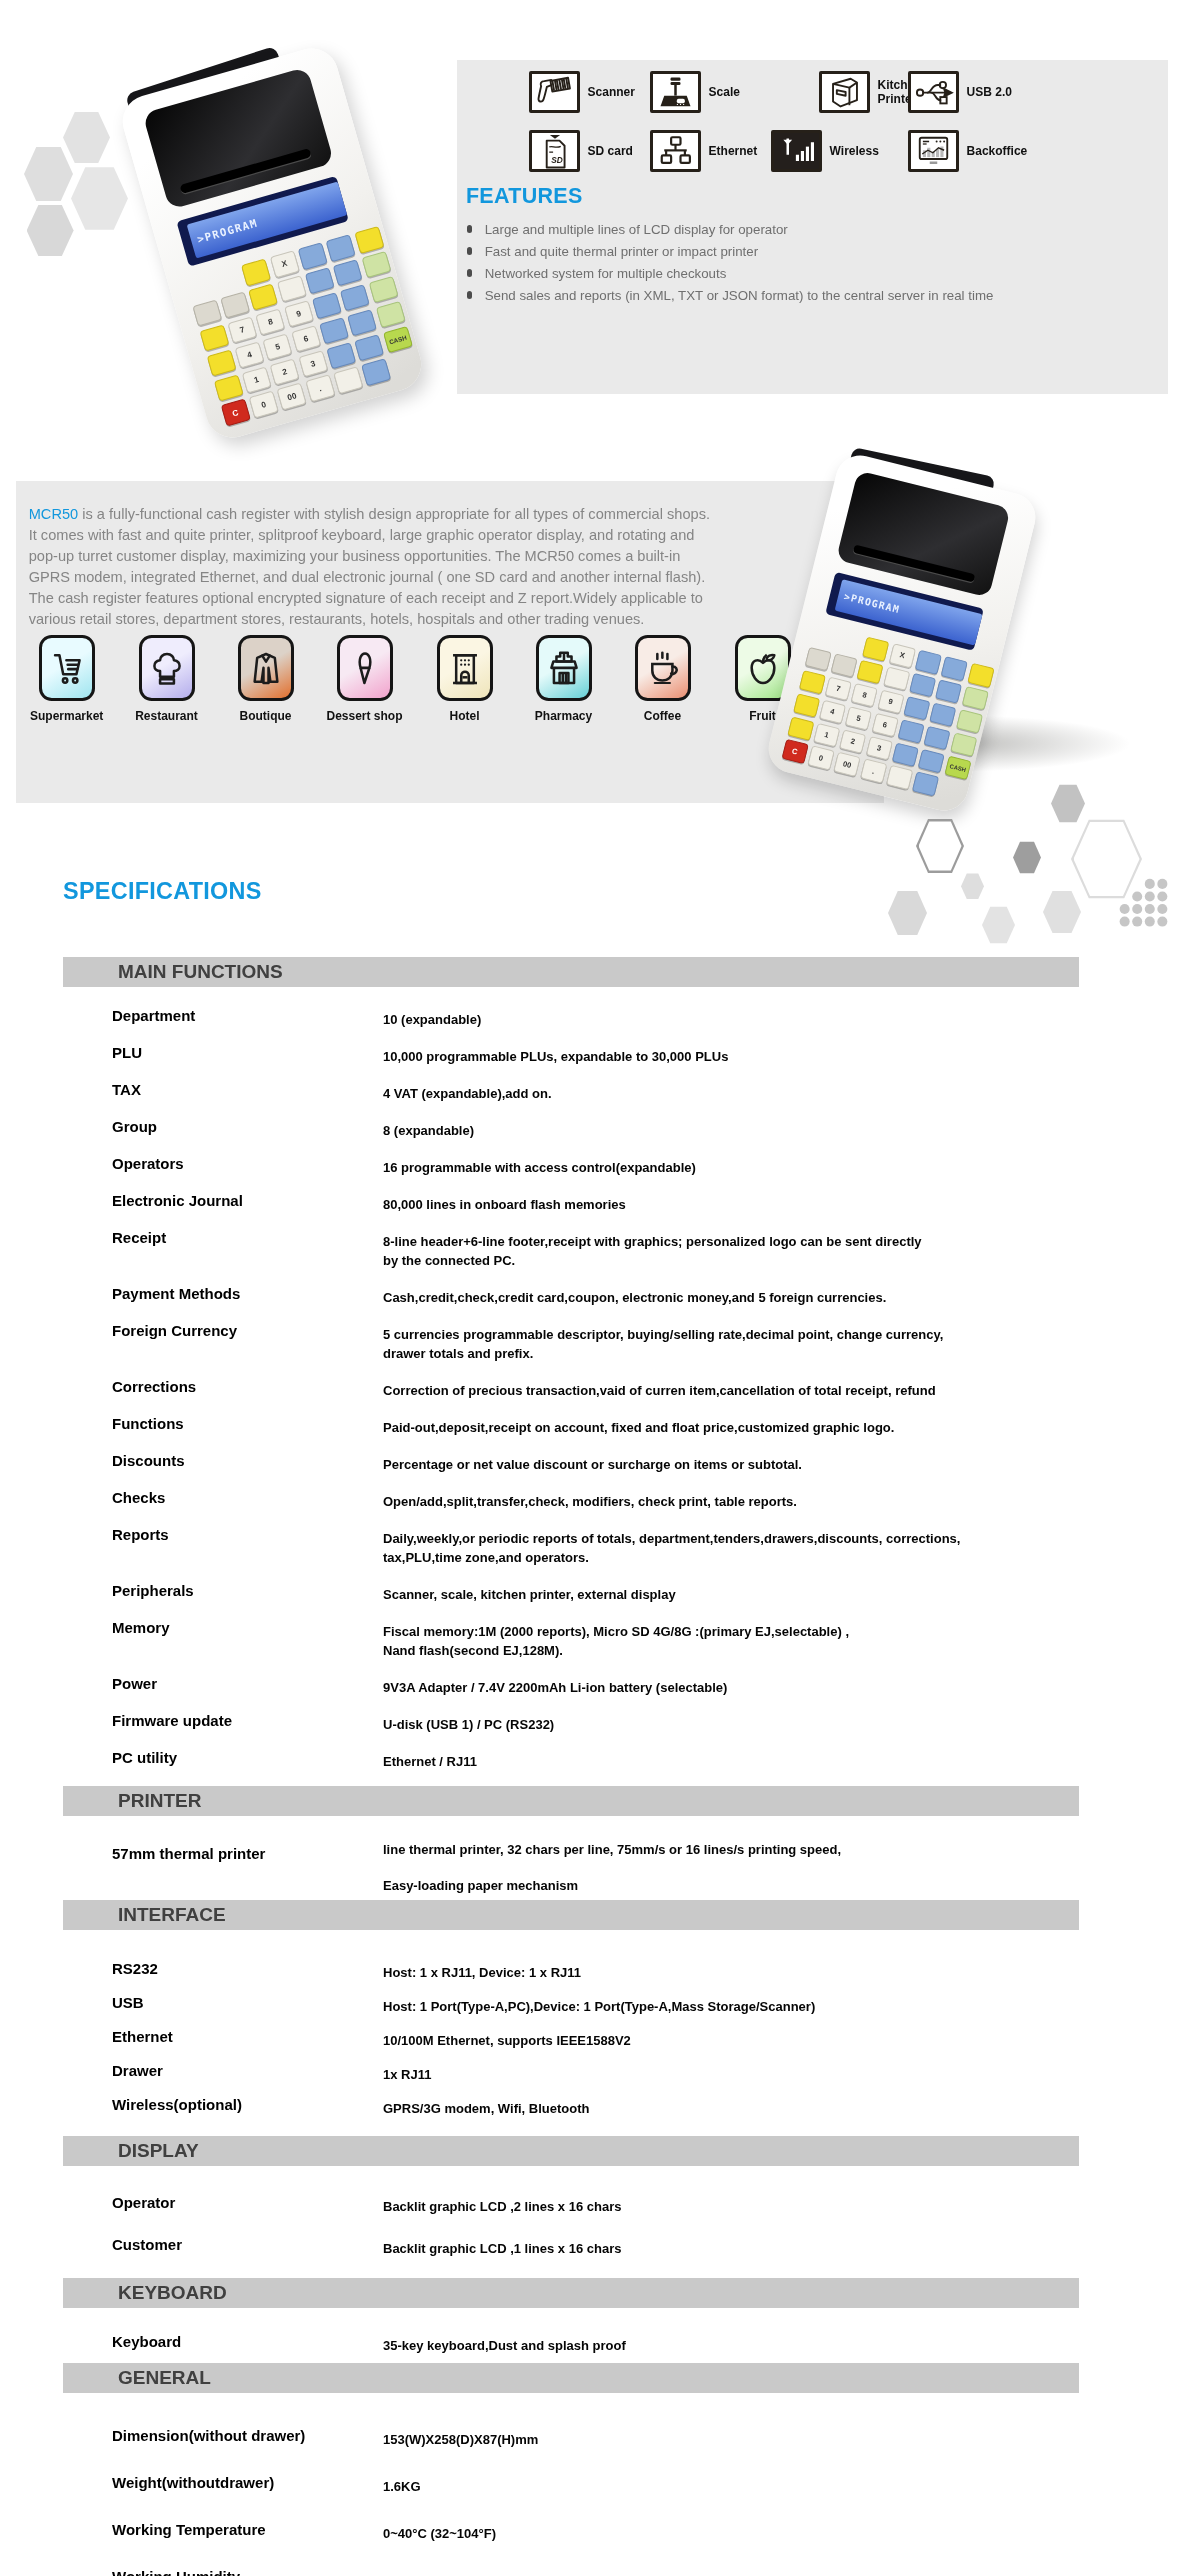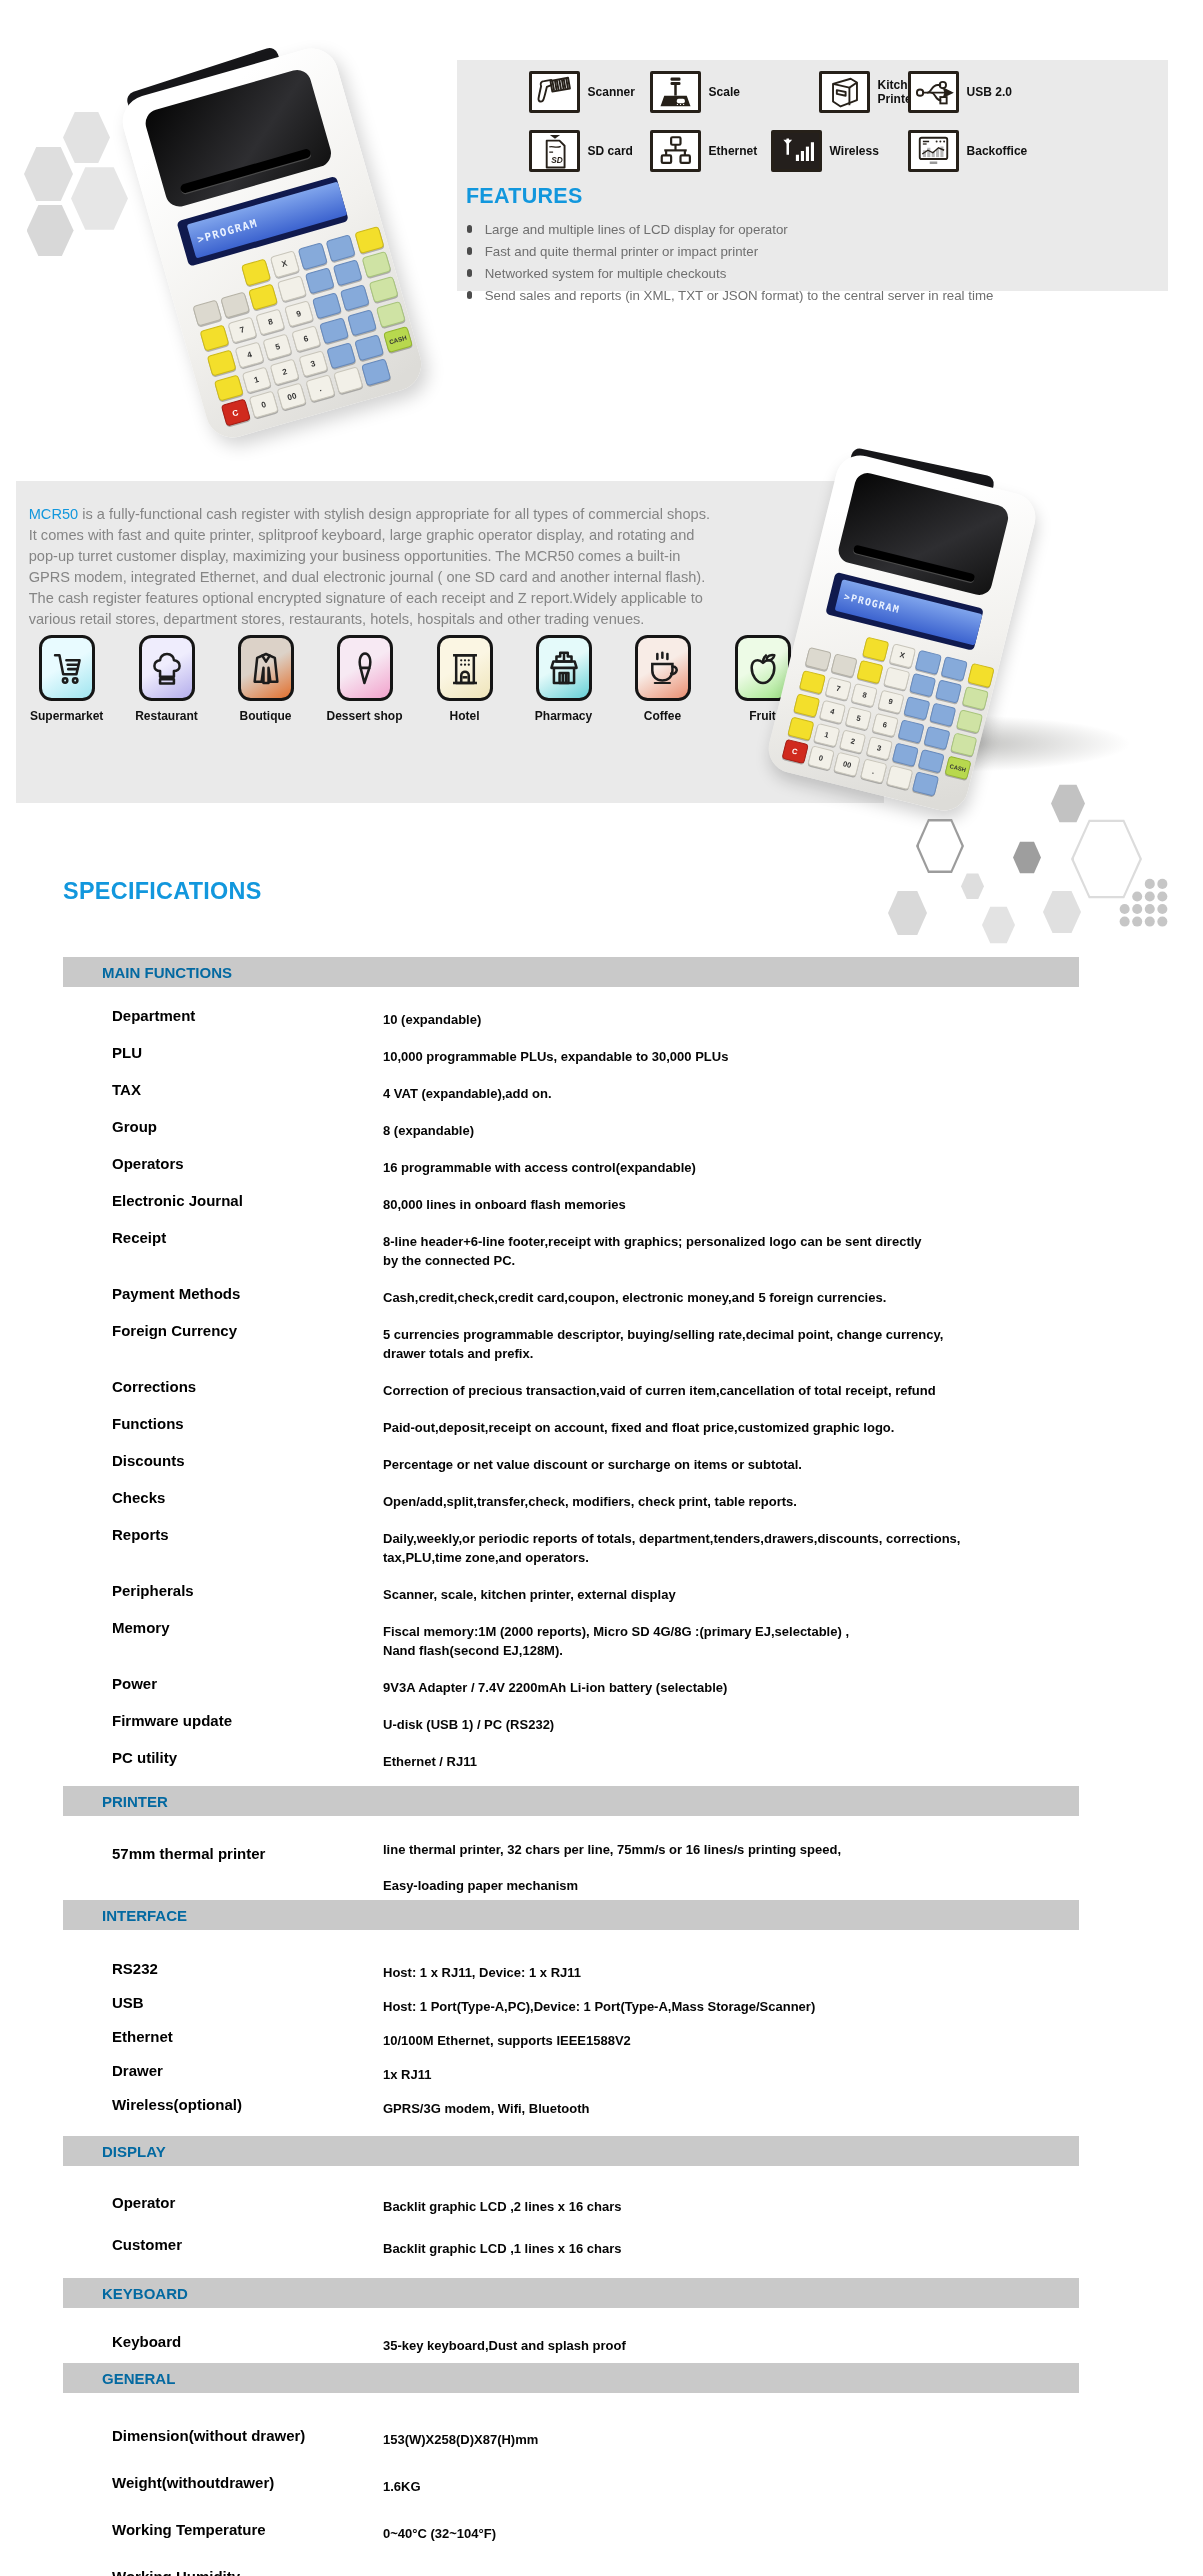--- a/index.html
+++ b/index.html
@@ -5,21 +5,21 @@
   * { margin:0; padding:0; box-sizing:border-box; }
   html,body { background:#fff; }
   body { font-family:"Liberation Sans", sans-serif; }
   .canvas { position:relative; width:1204px; height:2576px; background:#fff; overflow:hidden; }
 
   
   .hex { position:absolute; clip-path:polygon(25% 2%,75% 2%,100% 50%,75% 98%,25% 98%,0% 50%); }
   .hex .in { position:absolute; inset:2.5px; background:#fff; clip-path:polygon(25% 2%,75% 2%,100% 50%,75% 98%,25% 98%,0% 50%); }
 
   
-  .hero-panel { position:absolute; left:457px; top:60px; width:711px; height:231px; background:#eaeaea; }
+  .hero-panel { position:absolute; left:457px; top:60px; width:711px; height:334px; background:#eaeaea; }
   .cap-item { position:absolute; display:flex; align-items:center; }
   .cap-box { width:51px; height:42px; border:3.2px solid #262019; border-radius:2px; background:#fff;
              display:flex; align-items:center; justify-content:center; flex:none; }
   .cap-box.dark { background:#241f1c; }
   .cap-box svg { display:block; }
   .cap-label { margin-left:7.6px; font-size:12px; font-weight:bold; color:#111; line-height:14px; width:75px; }
   .features-title { position:absolute; left:8.9px; top:124px; font-size:21.5px; font-weight:bold; color:#1297dd; letter-spacing:0.3px; }
   .features-list { position:absolute; left:10px; top:158px; list-style:none; }
   .features-list li { height:22px; display:flex; align-items:center; }
   .fdot { width:5px; height:8.2px; border-radius:2.5px; background:#4c4c4c; margin-right:12.7px; flex:none; }
@@ -58,22 +58,22 @@
   .key.y { background:#f3df2b; border:0.6px solid #cdb917; }
   .key.b { background:#86aada; border:0.6px solid #6689bb; }
   .key.G { background:#cfe3a4; border:0.6px solid #a8c47c; }
   .key.L { background:#b8d84e; border:0.6px solid #93b52f; font-size:6.3px; }
   .key.R { background:#d02a1e; border:0.6px solid #a51b12; color:#fff; }
   .reg-shadow { position:absolute; border-radius:50%; background:radial-gradient(ellipse at center, rgba(90,90,85,0.4), rgba(90,90,85,0) 70%); }
 
   
   .specs { position:absolute; left:63px; top:878px; width:1016px; }
   .specs-title { font-size:23.4px; font-weight:bold; color:#1297dd; letter-spacing:0.3px; }
-  .spec-band { margin-top:0; height:30px; background:#c9c9c9; display:flex; align-items:center; padding-left:39px;
-               font-size:15px; font-weight:bold; color:#0369a1; }
+  .spec-band { margin-top:0; height:30px; background:#c9c9c9; display:flex; align-items:center; padding-left:55px;
+               font-size:19px; font-weight:bold; color:#404040; }
   .spec-section:first-of-type .spec-band { margin-top:52px; }
   .srows { position:relative;font-weight:bold; }
   .srow { position:relative; }
   .srow .lbl { position:absolute; left:49px; top:0; font-size:15px; color:#000; }
   .srow .val { position:absolute; left:320px; top:2.5px; font-size:13px; color:#050505; line-height:19px; }
   #sec-main-functions .srows { padding-top:20px; }
   #sec-main-functions .srow { height:37px; }
   #sec-main-functions .srow.multi { height:56px; }
   #sec-printer .srows { padding-top:21px; }
   #sec-printer .srow { height:63px; }

